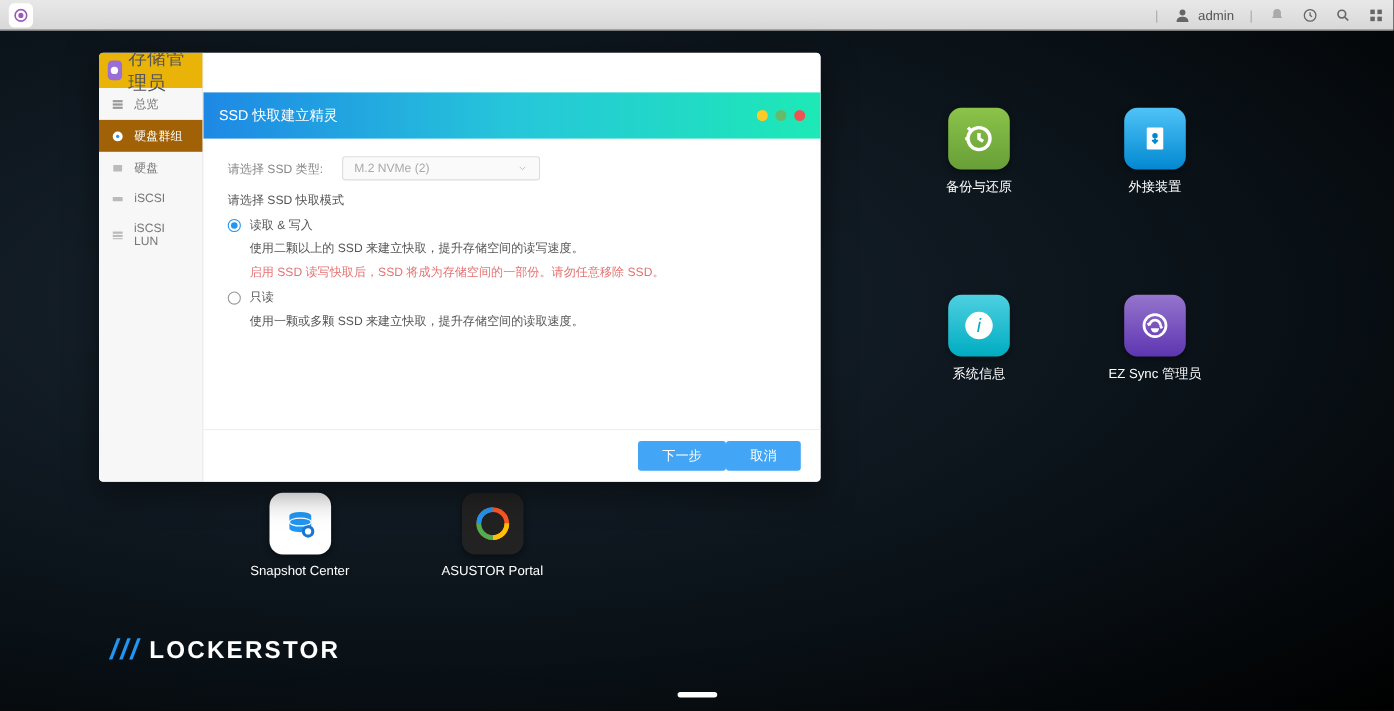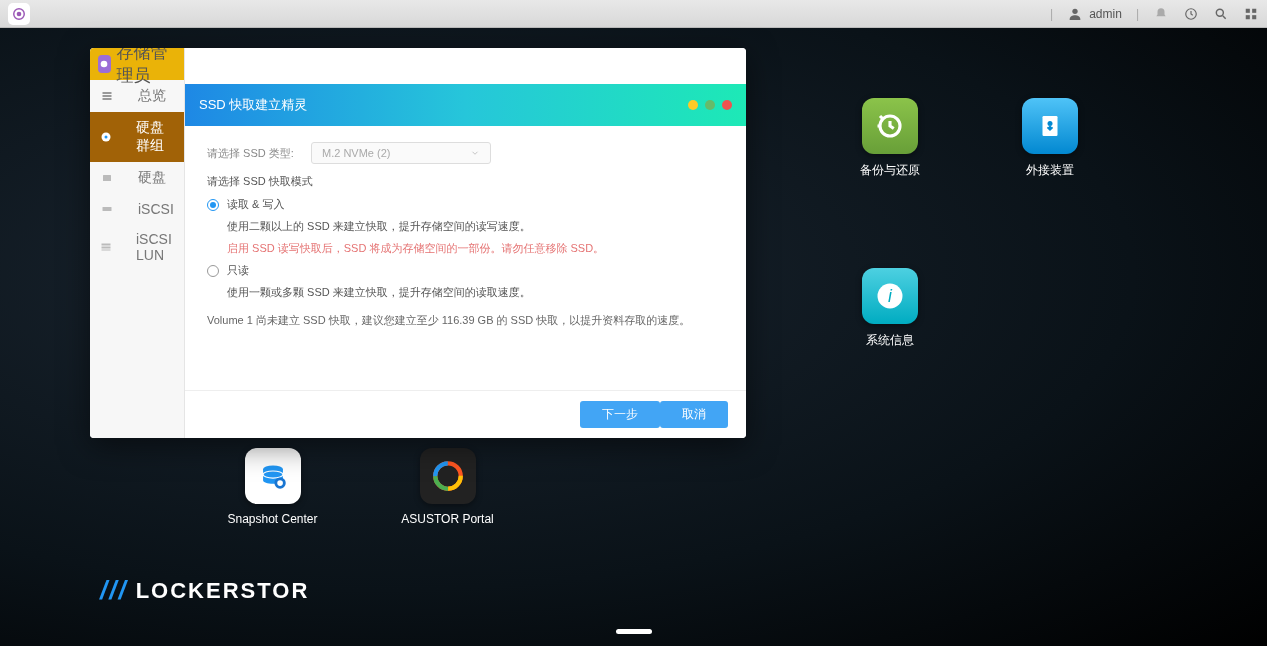--- a/index.html
+++ b/index.html
@@ -36,21 +36,21 @@
 .brand-slashes { color: #2196f3; font-style: italic; font-size: 26px; }
 
 
 .handle { position: absolute; bottom: 12px; left: 50%; transform: translateX(-50%); width: 36px; height: 5px; background: #fff; border-radius: 3px; }
 
 
 .window { position: absolute; top: 20px; left: 90px; width: 656px; height: 390px; background: #fff; border-radius: 4px; box-shadow: 0 8px 30px rgba(0,0,0,0.5); display: flex; overflow: hidden; }
 .win-sidebar { width: 95px; background: #f7f7f7; border-right: 1px solid #e5e5e5; }
 .win-title-row { height: 32px; background: #eab308; display: flex; align-items: center; padding: 0 8px; gap: 6px; font-size: 17px; color: #555; }
 .win-title-icon { width: 18px; height: 18px; background: #9b6dd7; border-radius: 4px; display: flex; align-items: center; justify-content: center; color: #fff; font-size: 10px; }
-.sb-item { display: flex; align-items: center; gap: 24px; padding: 7px 10px; font-size: 14px; color: #777; cursor: pointer; }
+.sb-item { display: flex; align-items: center; gap: 8px; padding: 7px 10px; font-size: 11px; color: #777; cursor: pointer; }
 .sb-item.active { background: #a16207; color: #fff; }
 .sb-icon { width: 14px; height: 14px; display: inline-flex; align-items: center; justify-content: center; }
 .win-main { flex: 1; position: relative; }
 .storage-snippet { position: absolute; top: 80px; right: 15px; display: flex; align-items: center; gap: 12px; font-size: 11px; color: #888; }
 .chevron-circle { width: 22px; height: 22px; border-radius: 50%; background: #eee; display: flex; align-items: center; justify-content: center; color: #aaa; }
 
 
 .wizard { position: absolute; top: 0; left: 95px; width: 561px; height: 390px; background: #fff; display: flex; flex-direction: column; }
 .wizard-header { height: 42px; background: linear-gradient(90deg, #1e88e5 0%, #26c6da 50%, #1de9b6 100%); color: #fff; display: flex; align-items: center; justify-content: space-between; padding: 0 14px; font-size: 13px; margin-top: 36px; }
 .wizard-dots { display: flex; gap: 7px; }
@@ -157,20 +157,30 @@
   <div class="desktop-icons group2">
     <div class="dicon">
       <div class="dicon-img dicon-sysinfo">
         <svg width="30" height="30" viewBox="0 0 24 24">
             <circle cx="12" cy="12" r="10" fill="#fff"></circle>
             <text x="12" y="17" text-anchor="middle" font-size="14" font-style="italic" fill="#00acc1" font-family="serif">i</text>
           </svg>
       </div>
       <span>系统信息</span>
     </div>
+    <div class="dicon">
+      <div class="dicon-img dicon-ezsync">
+        <svg width="30" height="30" viewBox="0 0 24 24" fill="none" stroke="#fff" stroke-width="2">
+            <circle cx="12" cy="12" r="8"></circle>
+            <path d="M8 12a4 4 0 018 0M8 12l-1-2M16 12l1 2"></path>
+            <path d="M9 14a3 3 0 006 0" fill="#fff" stroke="none"></path>
+          </svg>
+      </div>
+      <span>EZ Sync 管理员</span>
+    </div>
   </div>
 
   <div class="desktop-icons group3">
     <div class="dicon">
       <div class="dicon-img dicon-snapshot">
         <svg width="34" height="34" viewBox="0 0 24 24">
             <ellipse cx="12" cy="7" rx="7" ry="2.5" fill="#2196f3"></ellipse>
             <path d="M5 7v8c0 1.4 3 2.5 7 2.5s7-1.1 7-2.5V7" fill="#2196f3"></path>
             <ellipse cx="12" cy="11" rx="7" ry="2.5" fill="none" stroke="#fff" stroke-width="0.8"></ellipse>
             <circle cx="17" cy="17" r="4" fill="#1976d2"></circle>
@@ -298,21 +308,20 @@
         </div>
         <div class="indent-text">使用二颗以上的 SSD 来建立快取，提升存储空间的读写速度。</div>
         <div class="indent-text warn-text">启用 SSD 读写快取后，SSD 将成为存储空间的一部份。请勿任意移除 SSD。</div>
 
         <div class="radio-row">
           <span class="radio"></span>
           <span>只读</span>
         </div>
         <div class="indent-text">使用一颗或多颗 SSD 来建立快取，提升存储空间的读取速度。</div>
 
-        <div class="info-line">Volume 1 尚未建立 SSD 快取，建议您建立至少 116.39 GB 的 SSD 快取，以提升资料存取的速度。</div>
       </div>
 
       <div class="wizard-footer">
         <button class="btn btn-primary">下一步</button>
         <button class="btn btn-secondary">取消</button>
       </div>
     </div>
   </div>
 
 </div>

